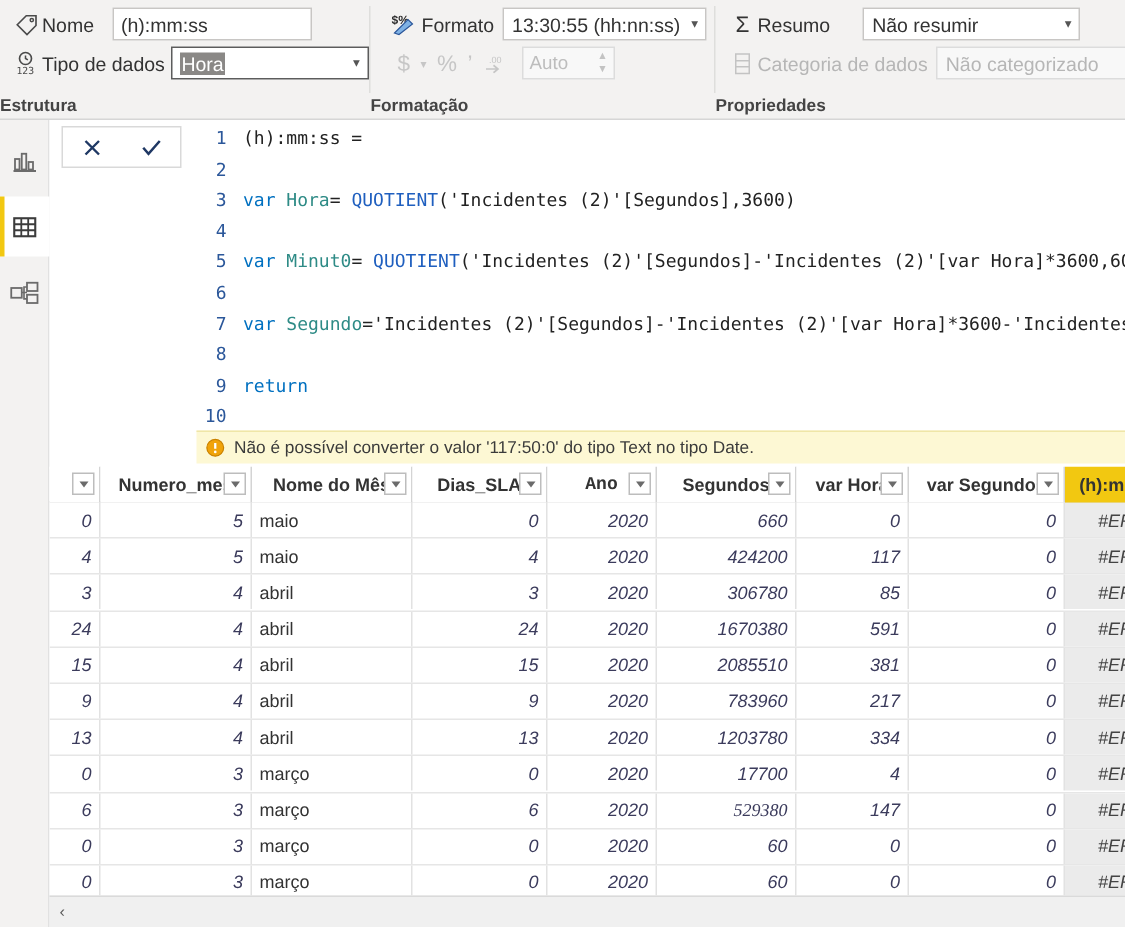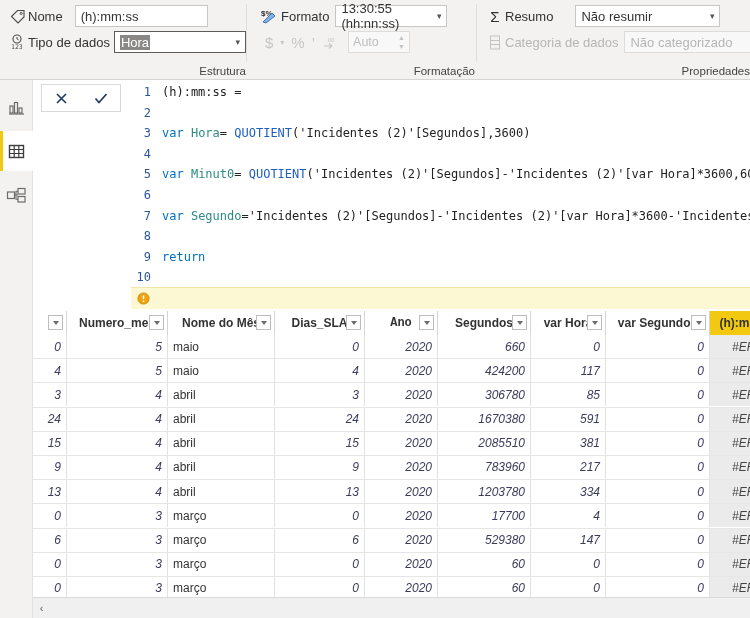--- a/index.html
+++ b/index.html
@@ -19,21 +19,21 @@
     background: #f3f2f1;
     border-bottom: 1px solid #d6d6d6;
   }
   .rib-group { position: absolute; top: 0; height: 80px; }
   .rib-sep {
     position: absolute; top: 4px; width: 1px; height: 58px;
     background: #dededc;
   }
   .rib-caption {
     position: absolute; bottom: 3px; width: 100%;
-    text-align: right; font-size: 11.5px; color: #444444;
+    text-align: left; font-size: 11.5px; color: #444444; font-weight: bold;
   }
   .rib-row { position: absolute; display: flex; align-items: center; }
   .rib-label {
     font-size: 13px; color: #333333; white-space: nowrap;
   }
   .rib-label.dim { color: #b6b6b6; }
   .ico {
     display: inline-flex; align-items: center; justify-content: center;
     flex: 0 0 auto;
   }
@@ -220,21 +220,21 @@
 
   <div class="rib-group" style="left:247px;width:228px;">
     <div class="rib-row" style="left:12px;top:5px;">
       <span class="ico" style="width:22px;">
         <svg width="18" height="16" viewBox="0 0 18 16">
           <text x="0" y="8" font-size="8" font-weight="bold" fill="#2b2b2b" font-family="sans-serif">$%</text>
           <path d="M2 14 L11 5 L14 8 L5 15 Z" fill="#7fb2e5" stroke="#2b579a" stroke-width="0.8"></path>
         </svg>
       </span>
       <span class="rib-label">Formato</span>
-      <div class="tbox combo" style="width:112px;margin-left:6px;">
+      <div class="tbox combo" style="width:136px;margin-left:6px;">
         <span>13:30:55 (hh:nn:ss)</span>
         <span class="caret">▾</span>
       </div>
     </div>
 
     <div class="rib-row" style="left:18px;top:31px;">
       <div class="fmt-icons">
         <span>$</span>
         <span style="font-size:8px;">▾</span>
         <span>%</span>
@@ -343,20 +343,21 @@
     </div>
 
   <div class="warn">
     <span class="wico">
       <svg width="13" height="13" viewBox="0 0 13 13">
         <circle cx="6.5" cy="6.5" r="5.6" fill="#f0a30a" stroke="#c98100" stroke-width="0.8"></circle>
         <path d="M6.5 3.3 V7.2" stroke="#ffffff" stroke-width="1.5"></path>
         <circle cx="6.5" cy="9.3" r="0.9" fill="#ffffff"></circle>
       </svg>
     </span>
+    <span>Não é possível converter o valor '117:50:0' do tipo Text no tipo Date.</span>
   </div>
 </div>
 
 <div class="tbl">
   <div class="thead" id="thead">
       <div class="th" style="width: 34px; flex: 0 0 34px;">
         <span class="hbtn"></span>
       </div>
       <div class="th" style="width: 101px; flex: 0 0 101px;">
         <span>Numero_mes</span>
@@ -478,21 +479,21 @@
         <div class="td num" style="width: 75px; flex: 0 0 75px;">4</div>
         <div class="td num" style="width: 104px; flex: 0 0 104px;">0</div>
         <div class="td err" style="width: 78px; flex: 0 0 78px;">#ERROR</div>
       </div>
       <div class="tr">
         <div class="td num" style="width: 34px; flex: 0 0 34px;">6</div>
         <div class="td num" style="width: 101px; flex: 0 0 101px;">3</div>
         <div class="td txt" style="width: 107px; flex: 0 0 107px;">março</div>
         <div class="td num" style="width: 90px; flex: 0 0 90px;">6</div>
         <div class="td num" style="width: 73px; flex: 0 0 73px;">2020</div>
-        <div class="td num" style="width: 93px; flex: 0 0 93px;">529380</div>
+        <div class="td num" style="width: 93px; flex: 0 0 93px; font-family: Liberation Serif, serif;">529380</div>
         <div class="td num" style="width: 75px; flex: 0 0 75px;">147</div>
         <div class="td num" style="width: 104px; flex: 0 0 104px;">0</div>
         <div class="td err" style="width: 78px; flex: 0 0 78px;">#ERROR</div>
       </div>
       <div class="tr">
         <div class="td num" style="width: 34px; flex: 0 0 34px;">0</div>
         <div class="td num" style="width: 101px; flex: 0 0 101px;">3</div>
         <div class="td txt" style="width: 107px; flex: 0 0 107px;">março</div>
         <div class="td num" style="width: 90px; flex: 0 0 90px;">0</div>
         <div class="td num" style="width: 73px; flex: 0 0 73px;">2020</div>

